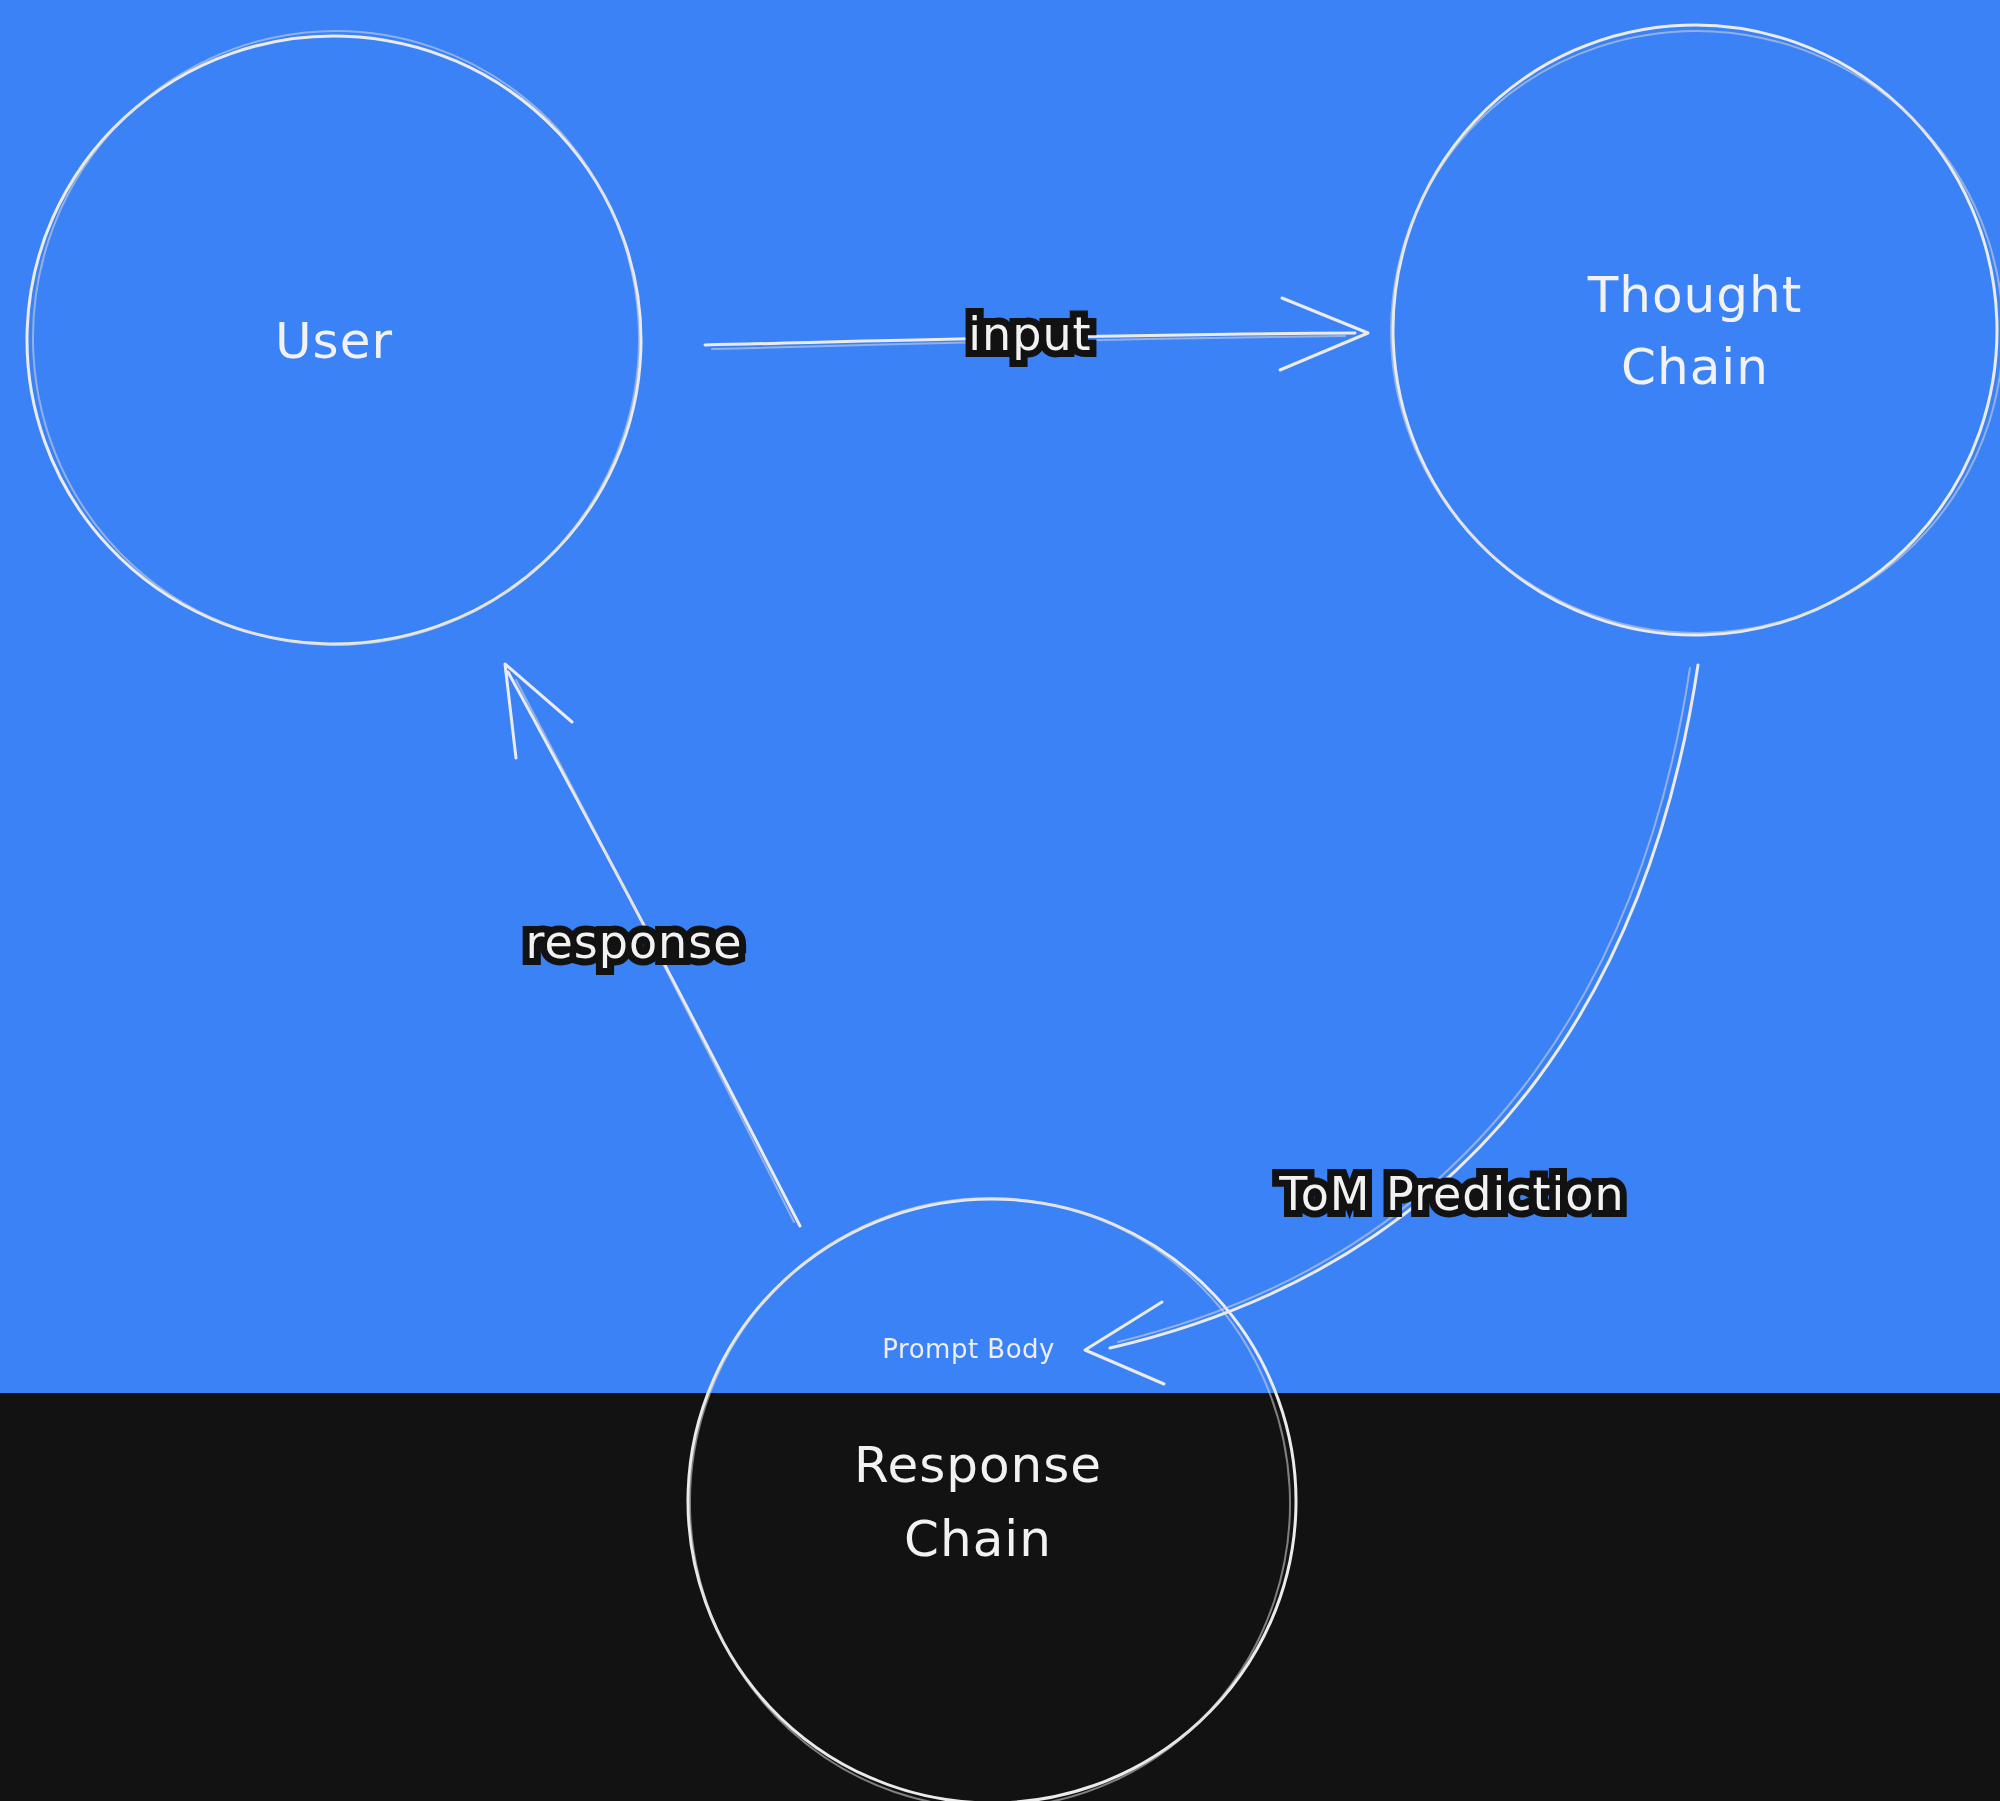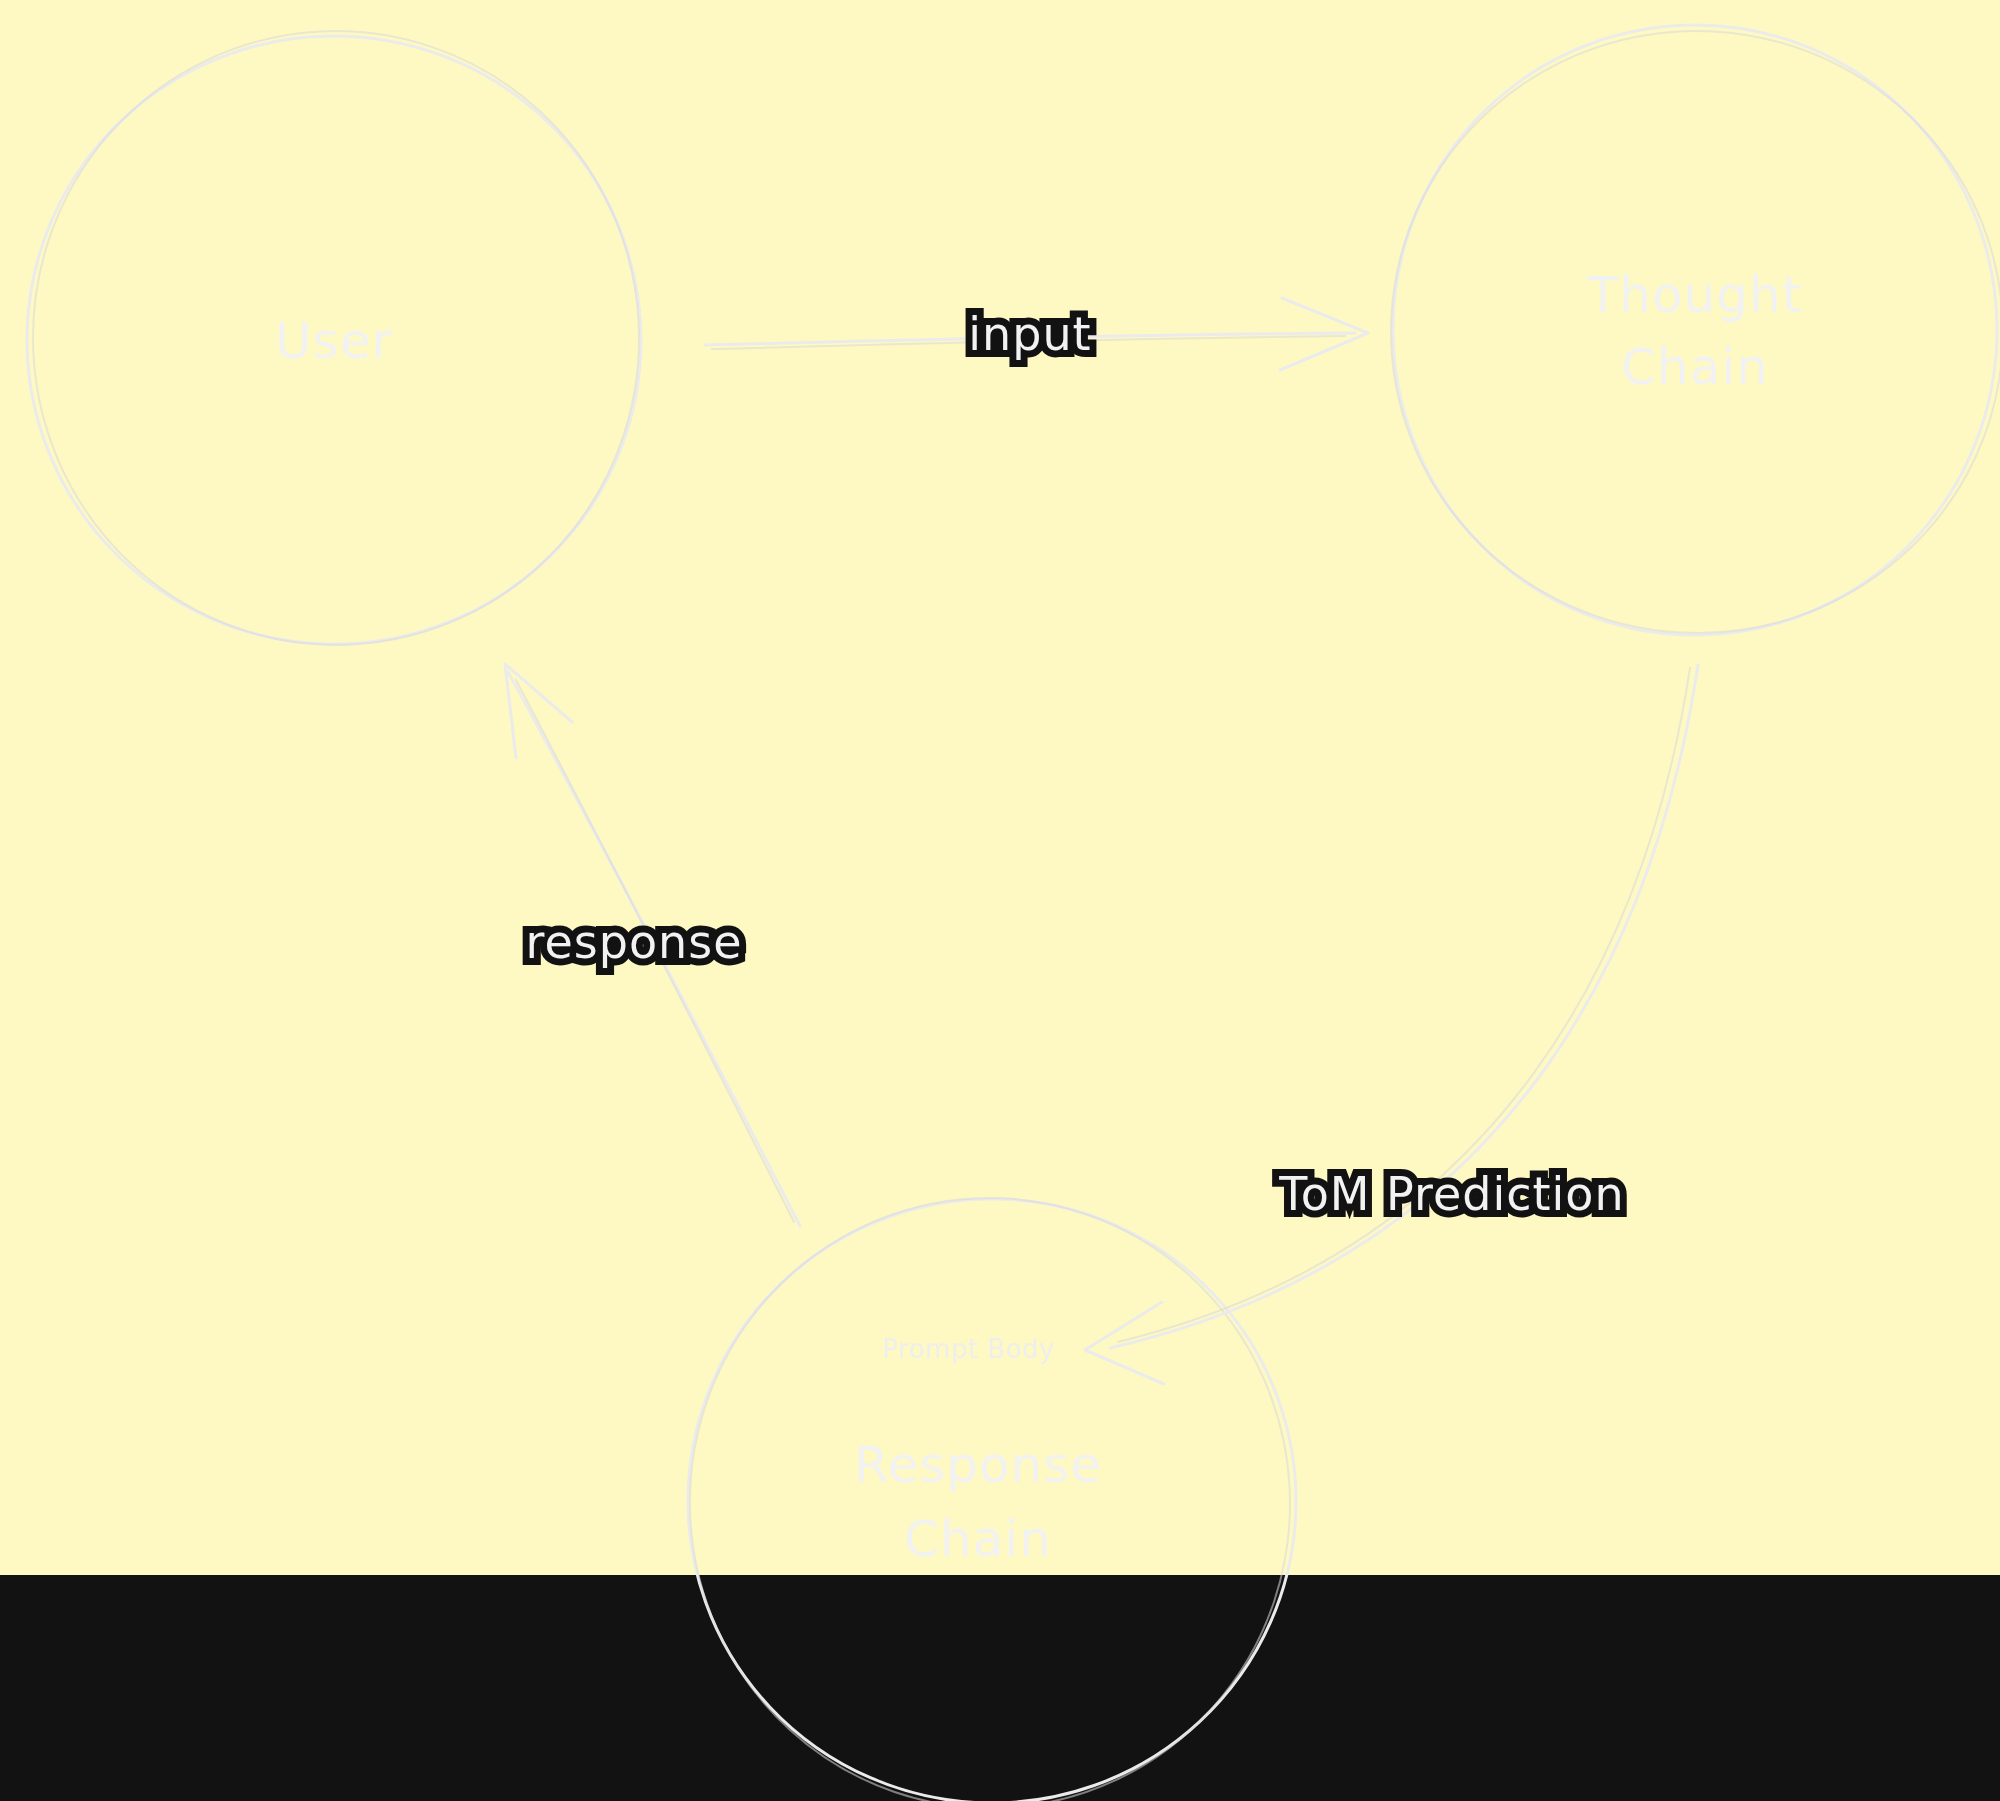--- a/index.html
+++ b/index.html
@@ -6,22 +6,22 @@
     margin: 0;
     padding: 0;
     background: #121212;
     width: 2000px;
     height: 1801px;
     overflow: hidden;
   }
   .canvas {
     position: relative;
     width: 2000px;
-    height: 1575px;
-    background: #fef9c3;
+    height: 1393px;
+    background: #3b82f6;
   }
   svg {
     position: absolute;
     top: 0;
     left: 0;
   }
   .sketch-stroke {
     fill: none;
     stroke: #ebebeb;
     stroke-width: 3;

